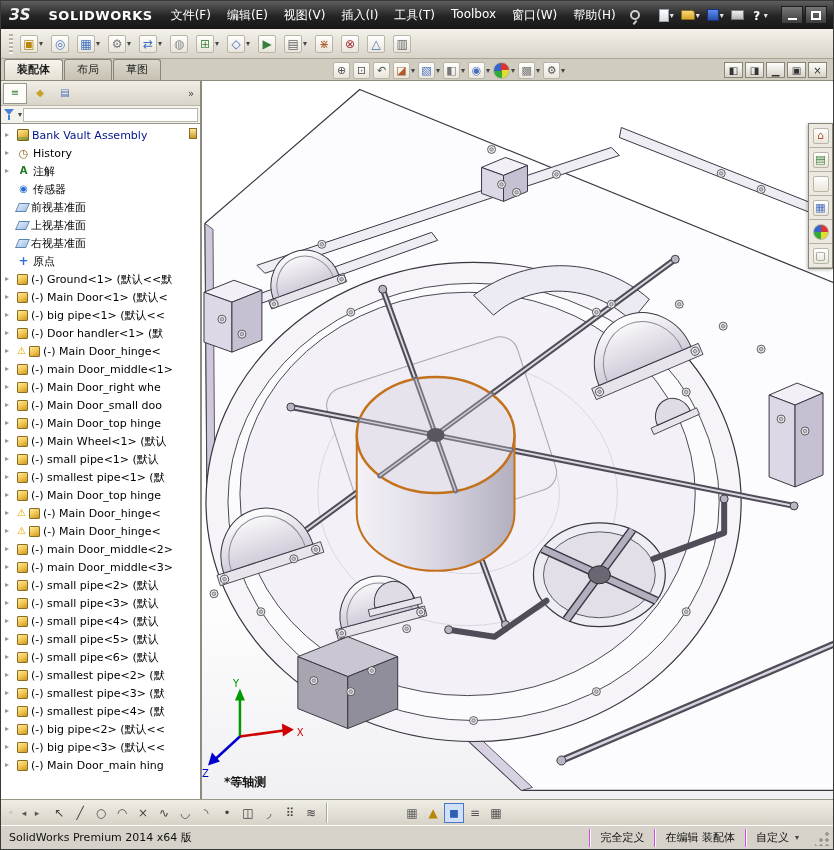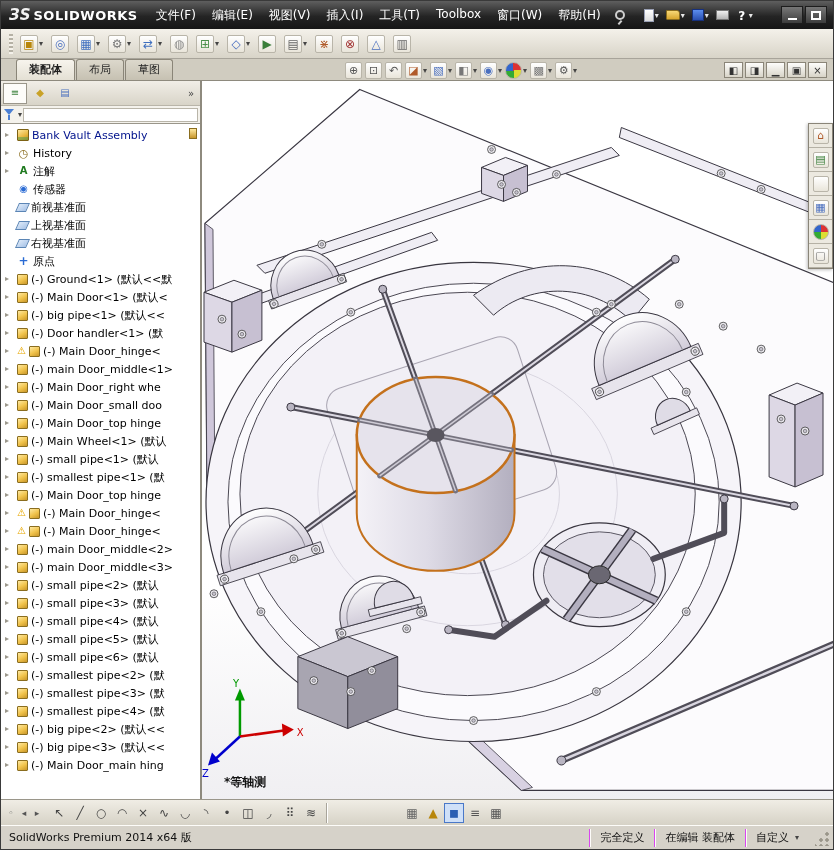--- a/index.html
+++ b/index.html
@@ -2,21 +2,21 @@
 <html><head>
 <meta charset="utf-8">
 <style>
   *{box-sizing:border-box;margin:0;padding:0;}
   html,body{width:834px;height:850px;overflow:hidden;}
   body{font-family:"DejaVu Sans","Liberation Sans",sans-serif;font-size:11px;color:#111;background:#d6d2c9;}
   .app{position:relative;width:834px;height:850px;background:#d6d2c9;border:1px solid #3a3a3a;}
 
   
   .titlebar{height:28px;background:linear-gradient(#5f5f5f,#242424 55%,#161616);display:flex;align-items:center;color:#fff;padding:0 4px;}
-  .logo{display:flex;align-items:baseline;gap:3px;padding:0 10px 0 4px;white-space:nowrap;}
+  .logo{display:flex;align-items:baseline;gap:18px;padding:0 10px 0 4px;white-space:nowrap;}
   .logo-badge{font-style:italic;font-weight:bold;font-size:15px;color:#f2f2f2;}
   .logo-text{font-weight:bold;font-size:13px;letter-spacing:.5px;color:#fff;}
   .menus{display:flex;}
   .menu-item{padding:12px 8px;font-size:12px;color:#fff;cursor:default;}
   .menu-pin{width:10px;height:10px;border:2px solid #cfcfcf;border-radius:50%;margin:0 6px;position:relative;}
   .menu-pin::after{content:"";position:absolute;left:2px;top:8px;width:2px;height:5px;background:#cfcfcf;transform:rotate(40deg);}
   .quick-tools{display:flex;align-items:center;margin-left:10px;gap:1px;}
   .qt{display:flex;align-items:center;padding:2px 3px;}
   .qicon{display:inline-block;}
   .ic-new{width:10px;height:13px;background:linear-gradient(#ffffff,#dcdcdc);border:1px solid #9aa0b5;}
@@ -36,21 +36,21 @@
   
   .maintoolbar{height:30px;background:linear-gradient(#f4f1ea,#d8d4c8);border-bottom:1px solid #a8a49a;display:flex;align-items:center;padding:0 4px;}
   .grip{width:4px;height:20px;margin:0 4px;background:repeating-linear-gradient(#b5b1a5 0 2px,#f4f1ea 2px 4px);}
   .tb-items{display:flex;align-items:center;gap:2px;}
   .tbtn{display:flex;align-items:center;padding:1px 2px;border:1px solid transparent;}
   .glyph{width:18px;height:18px;display:inline-flex;align-items:center;justify-content:center;background:linear-gradient(#ffffff,#e9e5da);border:1px solid #b9b5a9;border-radius:2px;font-size:12px;line-height:1;}
   .ic-ball{background:conic-gradient(#d33 0 25%,#dd3 0 50%,#3a3 0 75%,#36c 0 100%);border-radius:50%;color:transparent;}
 
   
   .tabrow{height:22px;background:#d0ccc0;display:flex;align-items:flex-end;border-bottom:1px solid #8e8a7e;}
-  .tabs{display:flex;padding-left:15px;}
+  .tabs{display:flex;padding-left:3px;}
   .tab{padding:2px 12px 3px;border:1px solid #8a8578;border-bottom:none;background:linear-gradient(#dcd8cc,#c6c1b2);margin-right:1px;border-radius:3px 3px 0 0;font-size:11px;color:#222;}
   .tab.active{background:linear-gradient(#f7f4ed,#e4e0d4);font-weight:bold;}
   .headsup{display:flex;align-items:center;margin-left:170px;gap:1px;padding-bottom:1px;}
   .hu{display:flex;align-items:center;padding:0 1px;}
   .hu .glyph{width:17px;height:17px;font-size:11px;}
   .docwin{margin-left:auto;display:flex;gap:2px;padding:0 6px 2px;}
   .dwb{width:19px;height:16px;border:1px solid #8a8578;background:linear-gradient(#fdfdfb,#d8d4c8);display:flex;align-items:center;justify-content:center;font-size:10px;color:#333;}
 
   
   .main{position:absolute;top:80px;left:0;right:0;bottom:50px;display:flex;}

